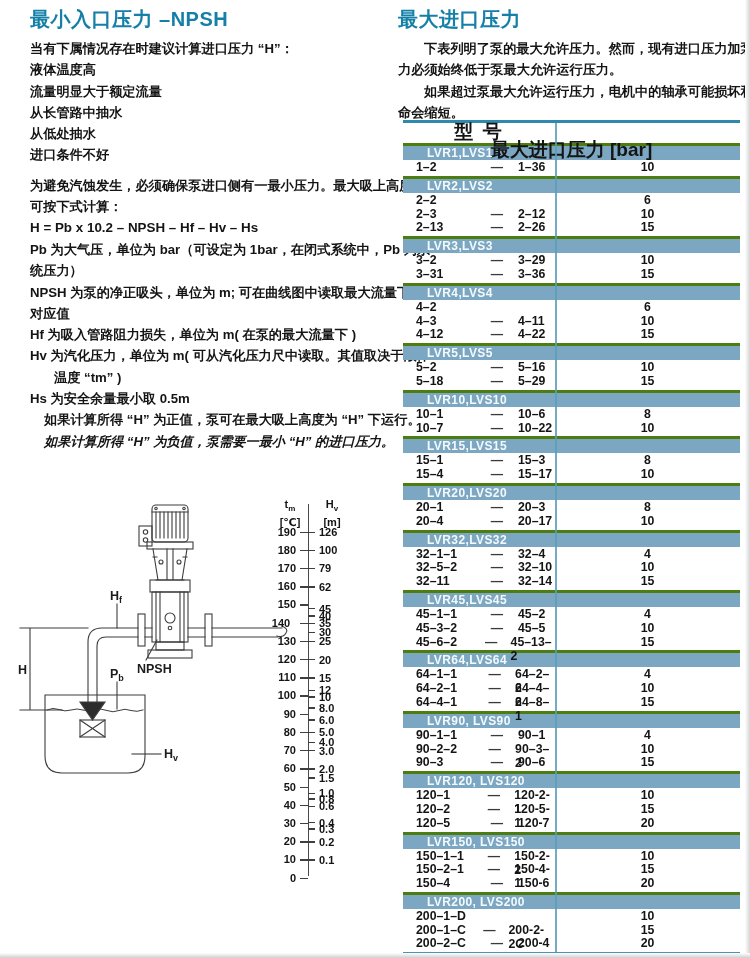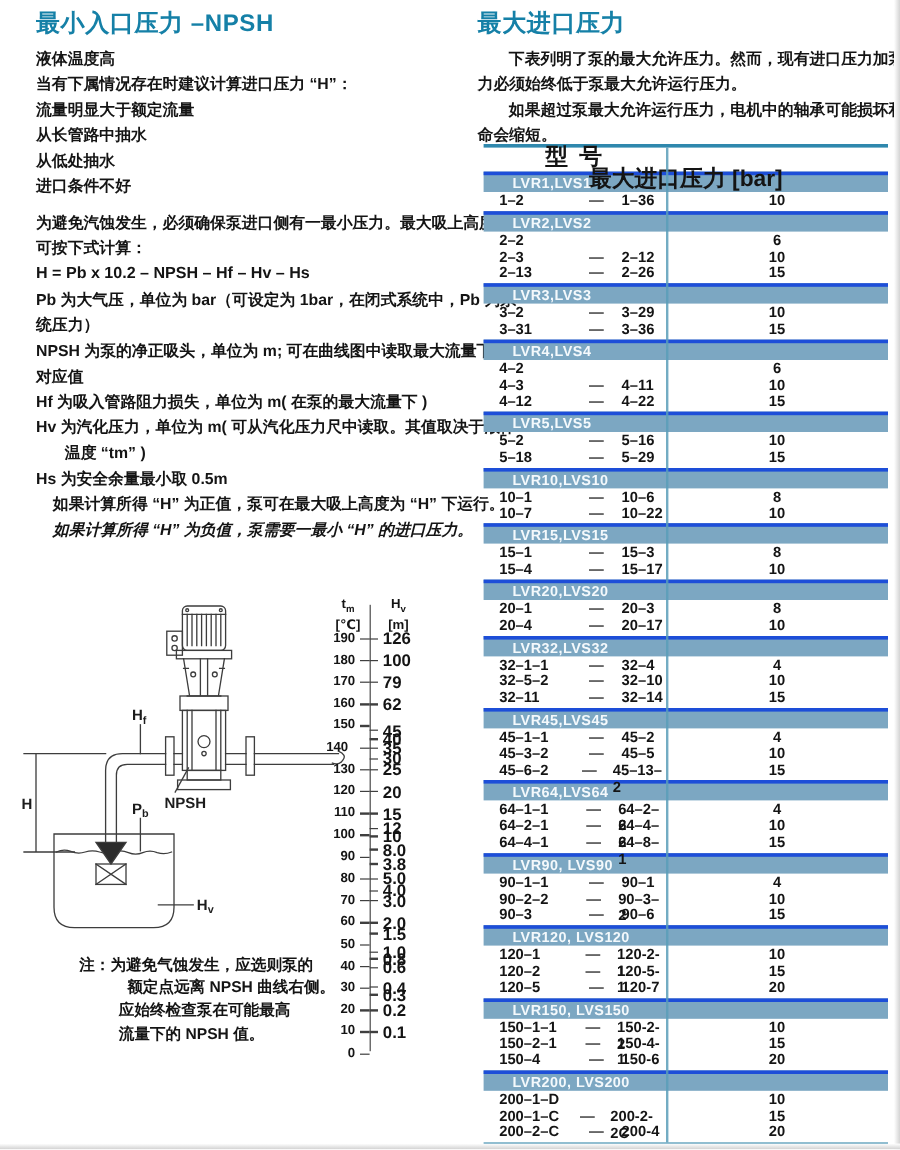--- a/index.html
+++ b/index.html
@@ -11,52 +11,52 @@
   .block{position:absolute;left:30px;width:360px;}
   .rblock{position:absolute;left:398px;width:348px;}
   .formula{font-size:13.4px;font-weight:700;}
   .note{position:absolute;left:66px;top:794px;}
   .note .tline{line-height:19.2px;font-size:13px;}
   
   .ptable{position:absolute;left:403px;top:120px;width:337px;border-top:3px solid #2f88ad;}
   .thead{display:flex;height:18px;line-height:18px;font-size:19px;font-weight:700;flex-direction:column;}
   .thead .c1{width:152px;text-align:center;letter-spacing:2px;}
   .thead .c2{flex:1;text-align:center;}
-  .band{margin-top:2px;border-top:3px solid #1d4ed8;background:#7ca7c2;height:14px;line-height:14px;
+  .band{margin-top:2px;border-top:3px solid #4d7c0f;background:#7ca7c2;height:14px;line-height:14px;
         color:#f4f9fc;font-size:12px;font-weight:700;padding-left:24px;letter-spacing:0.4px;}
   .prow{display:flex;height:13.8px;line-height:14px;font-size:12.3px;font-weight:700;}
   .prow .c1{width:152px;padding-left:13px;display:flex;box-sizing:border-box;}
   .m1{width:60px;}
   .dash{width:42px;text-align:center;color:#3a3a3a;}
   .prow .c2{flex:1;text-align:center;}
   .vline{position:absolute;left:152px;top:0;bottom:2px;width:2px;background:rgba(90,158,184,0.85);}
   .tbot{height:0;border-top:2.5px solid #4a93b2;margin-top:2px;}
   
   #scale{position:absolute;left:266px;top:498px;width:112px;height:400px;}
   #scale .axis{position:absolute;left:41.5px;top:6px;width:1.5px;height:372px;background:#4a4a4a;}
   .sh{position:absolute;top:0;width:40px;text-align:center;font-size:11px;font-weight:700;line-height:12.5px;}
   .sh sub{font-size:8px;}
   .tickL{position:absolute;left:34px;width:8px;height:1.4px;background:#3f3f3f;}
   .tickR{position:absolute;left:42px;width:7px;height:1.4px;background:#3f3f3f;}
   .labL{position:absolute;left:0;width:30px;text-align:right;font-size:11px;font-weight:700;line-height:11px;}
-  .labR{position:absolute;left:53px;font-size:14px;font-weight:700;line-height:10px;}
+  .labR{position:absolute;left:53px;font-size:11px;font-weight:700;line-height:10px;}
   
   svg text{font:700 12.5px "Liberation Sans","DejaVu Sans",sans-serif;fill:#1c1c1c;}
   .edge-r{position:absolute;right:0;top:0;width:5px;height:100%;background:linear-gradient(to right,#ffffff,#d4d4d4);}
   .edge-b{position:absolute;left:0;bottom:0;width:100%;height:5px;background:linear-gradient(to bottom,#ffffff,#cfcfcf);}
 </style>
 </head>
 <body>
 
 <div class="page">
 
   <div class="abs title" style="left:30px;top:6px;">最小入口压力 –NPSH</div>
   <div class="block" id="para1" style="top:38px;">
+      <div class="tline">当有下属情况存在时建议计算进口压力 “H”：</div>
       <div class="tline">液体温度高</div>
-      <div class="tline">当有下属情况存在时建议计算进口压力 “H”：</div>
       <div class="tline">流量明显大于额定流量</div>
       <div class="tline">从长管路中抽水</div>
       <div class="tline">从低处抽水</div>
       <div class="tline">进口条件不好</div>
     </div>
   <div class="block" id="para2" style="top:175px;">
       <div class="tline">为避免汽蚀发生，必须确保泵进口侧有一最小压力。最大吸上高度 “H”</div>
       <div class="tline">可按下式计算：</div>
     </div>
   <div class="block formula tline" style="top:217px;">H = Pb x 10.2 – NPSH – Hf – Hv – Hs</div>
@@ -205,21 +205,21 @@
         <div class="labR" style="top: 156.512px;">20</div>
         <div class="tickR" style="top: 179.228px;"></div>
         <div class="labR" style="top: 174.728px;">15</div>
         <div class="tickR" style="top: 191.979px;"></div>
         <div class="labR" style="top: 187.479px;">12</div>
         <div class="tickR" style="top: 198.355px;"></div>
         <div class="labR" style="top: 193.855px;">10</div>
         <div class="tickR" style="top: 209.284px;"></div>
         <div class="labR" style="top: 204.784px;">8.0</div>
         <div class="tickR" style="top: 221.125px;"></div>
-        <div class="labR" style="top: 216.625px;">3.8</div>
+        <div class="labR" style="top: 216.625px;">6.0</div>
         <div class="tickR" style="top: 233.876px;"></div>
         <div class="labR" style="top: 229.376px;">5.0</div>
         <div class="tickR" style="top: 243.895px;"></div>
         <div class="labR" style="top: 239.395px;">4.0</div>
         <div class="tickR" style="top: 252.092px;"></div>
         <div class="labR" style="top: 247.592px;">3.0</div>
         <div class="tickR" style="top: 270.308px;"></div>
         <div class="labR" style="top: 265.808px;">2.0</div>
         <div class="tickR" style="top: 279.416px;"></div>
         <div class="labR" style="top: 274.916px;">1.5</div>
@@ -233,26 +233,20 @@
         <div class="labR" style="top: 319.545px;">0.4</div>
         <div class="tickR" style="top: 330.421px;"></div>
         <div class="labR" style="top: 325.921px;">0.3</div>
         <div class="tickR" style="top: 343.172px;"></div>
         <div class="labR" style="top: 338.672px;">0.2</div>
         <div class="tickR" style="top: 361.388px;"></div>
         <div class="labR" style="top: 356.888px;">0.1</div>
       </div>
   </div>
 
-  <div class="note" id="note">
-      <div class="tline">注：为避免气蚀发生，应选则泵的</div>
-      <div class="tline" style="padding-left: 40px;">额定点远离 NPSH 曲线右侧。</div>
-      <div class="tline" style="padding-left: 33px;">应始终检查泵在可能最高</div>
-      <div class="tline" style="padding-left: 33px;">流量下的 NPSH 值。</div>
-    </div>
 
   <div class="abs title" style="left:398px;top:6px;">最大进口压力</div>
   <div class="rblock" id="rparas" style="top:38px;">
       <div class="tline" style="padding-left: 26px;">下表列明了泵的最大允许压力。然而，现有进口压力加泵的闭阀压</div>
       <div class="tline">力必须始终低于泵最大允许运行压力。</div>
       <div class="tline" style="padding-left: 26px;">如果超过泵最大允许运行压力，电机中的轴承可能损坏和轴封的寿</div>
       <div class="tline">命会缩短。</div>
     </div>
 
   <div class="ptable">

